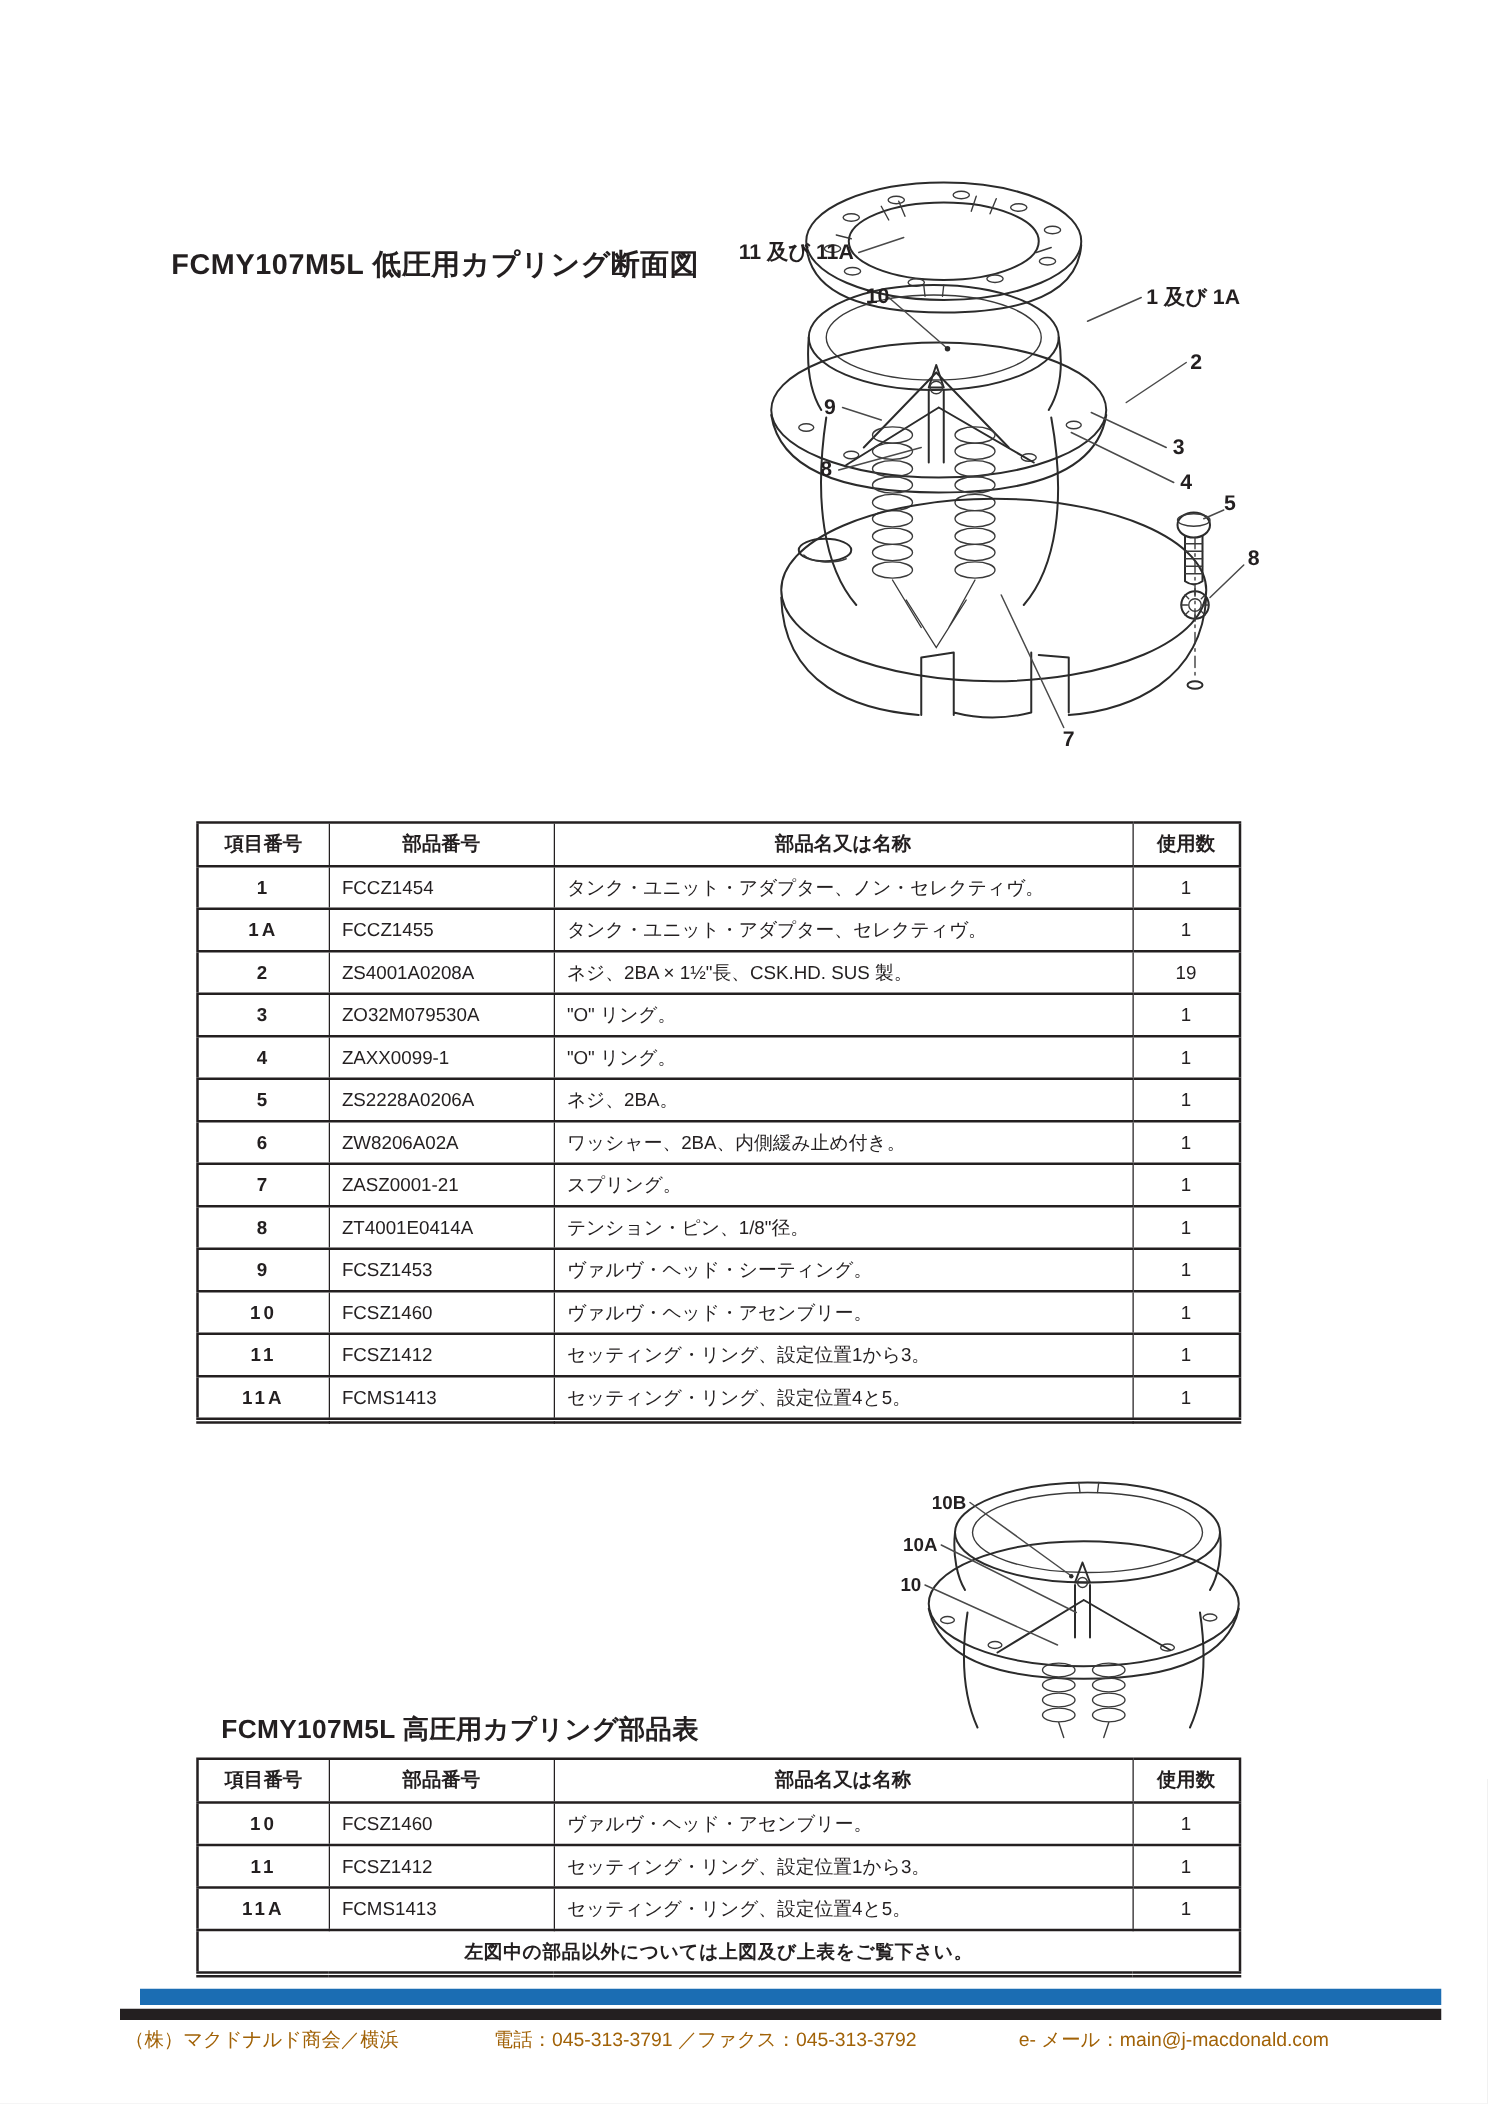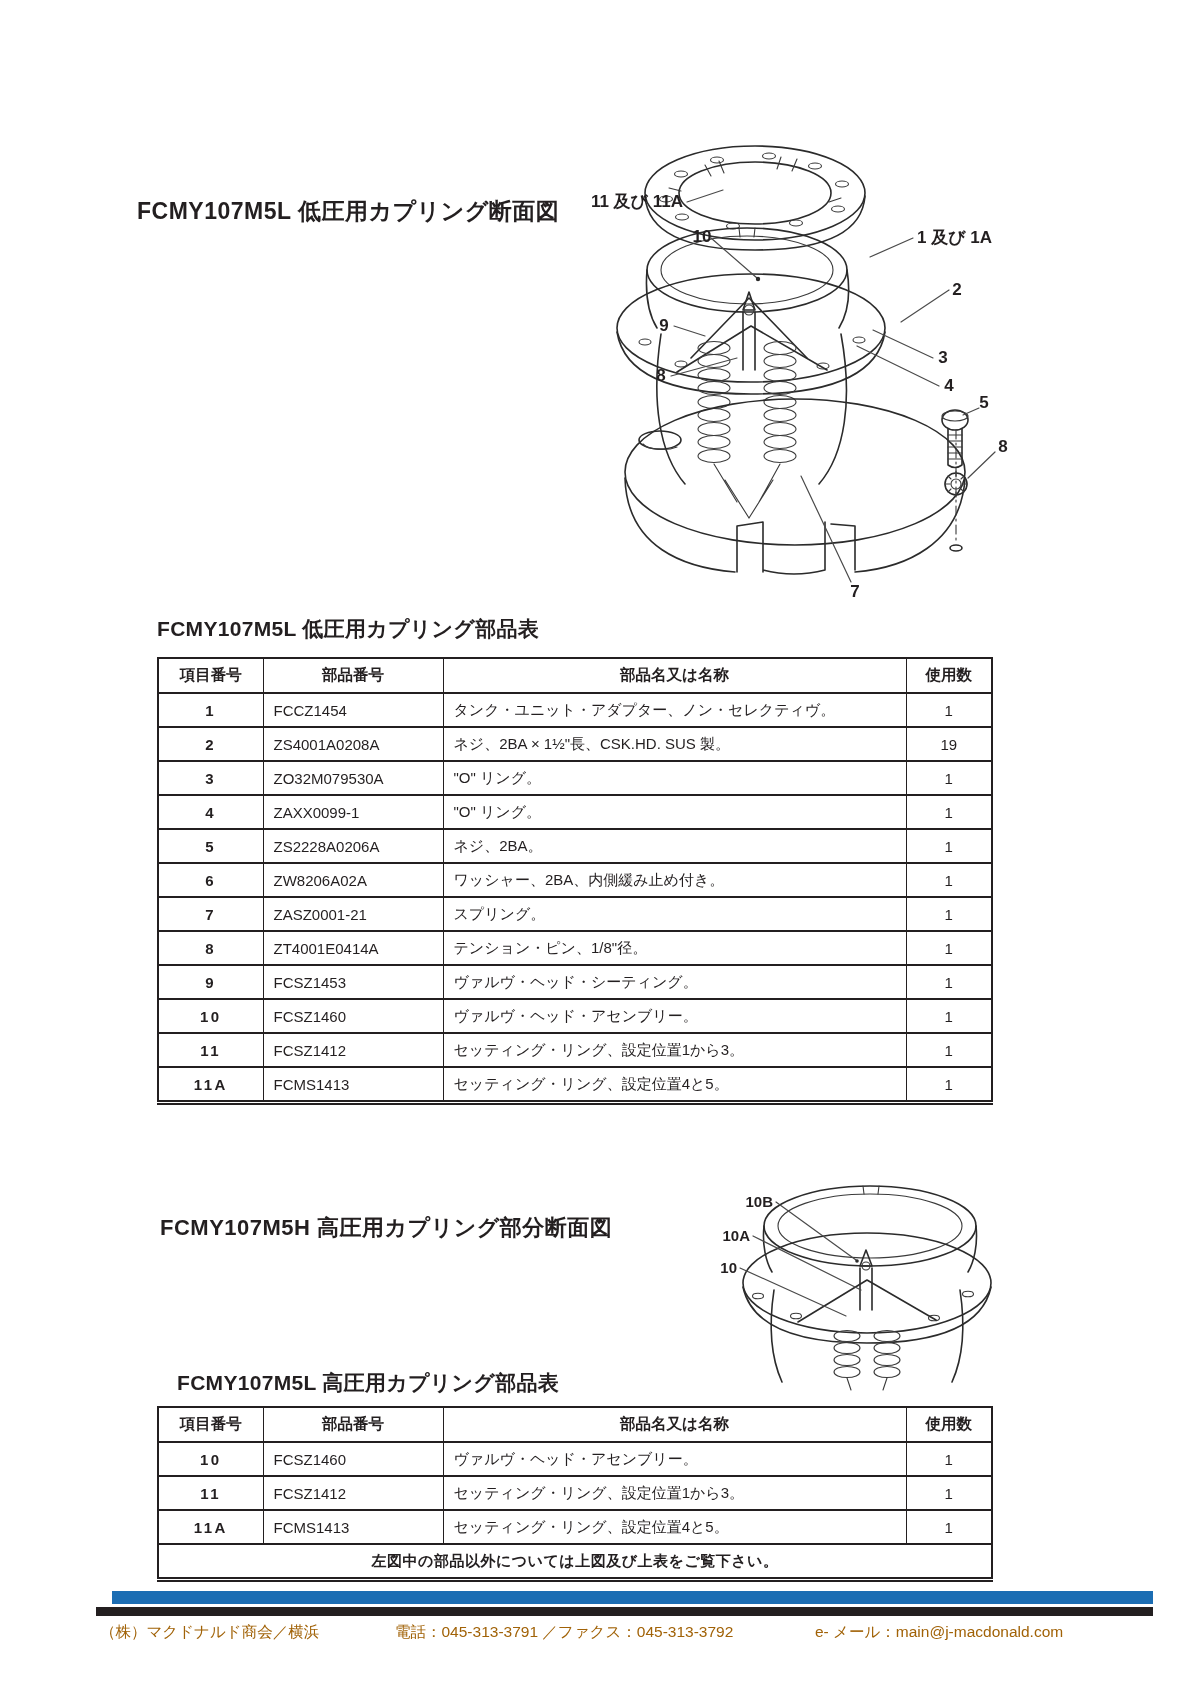--- a/index.html
+++ b/index.html
@@ -148,21 +148,20 @@
       <text class="callout" x="99" y="211" text-anchor="middle">9</text>
       <text class="callout" x="378" y="243" text-anchor="middle">3</text>
       <text class="callout" x="96" y="261" text-anchor="middle">8</text>
       <text class="callout" x="384" y="271" text-anchor="middle">4</text>
       <text class="callout" x="419" y="288" text-anchor="middle">5</text>
       <text class="callout" x="438" y="332" text-anchor="middle">8</text>
       <text class="callout" x="290" y="477" text-anchor="middle">7</text>
     </g>
   </svg>
 
-  <div class="abs title-table" style="left:157px;top:615px;">FCMY107M5L 低圧用カプリング部品表</div>
 
   <table class="pt abs" style="left:157px;top:657px;">
     <colgroup>
         <col style="width:105px">
         <col style="width:180px">
         <col style="width:463px">
         <col style="width:86px">
       </colgroup>
     <thead>
       <tr>
@@ -173,20 +172,26 @@
         </tr>
     </thead>
     <tbody>
         <tr>
           <td>1</td>
           <td>FCCZ1454</td>
           <td>タンク・ユニット・アダプター、ノン・セレクティヴ。</td>
           <td>1</td>
         </tr>
         <tr>
+          <td>1A</td>
+          <td>FCCZ1455</td>
+          <td>タンク・ユニット・アダプター、セレクティヴ。</td>
+          <td>1</td>
+        </tr>
+        <tr>
           <td>2</td>
           <td>ZS4001A0208A</td>
           <td>ネジ、2BA × 1½"長、CSK.HD. SUS 製。</td>
           <td>19</td>
         </tr>
         <tr>
           <td>3</td>
           <td>ZO32M079530A</td>
           <td>"O" リング。</td>
           <td>1</td>
@@ -241,21 +246,20 @@
         </tr>
         <tr>
           <td>11A</td>
           <td>FCMS1413</td>
           <td>セッティング・リング、設定位置4と5。</td>
           <td>1</td>
         </tr>
       </tbody>
   </table>
 
-  <div class="abs title-main" style="left:160px;top:1213px;font-size:22px;">FCMY107M5H  高圧用カプリング部分断面図</div>
 
   <svg class="diagram" style="left:660px;top:1140px;" width="330" height="250" viewBox="0 0 330 250">
     <g>
       <ellipse class="ln" cx="210" cy="86" rx="106" ry="40"></ellipse>
       <ellipse class="thin" cx="210" cy="86" rx="92" ry="32"></ellipse>
       <path class="thin" d="M203 46 l1 8 M219 46 l-1 8"></path>
       <path class="ln" d="M104 86 C102 105 106 122 112 132 M316 86 C318 105 314 122 308 132"></path>
       <ellipse class="ln" cx="207" cy="143" rx="124" ry="50"></ellipse>
       <path class="ln" d="M83 147 q12 56 124 56 q112 0 124 -56"></path>
       <g class="thin">

